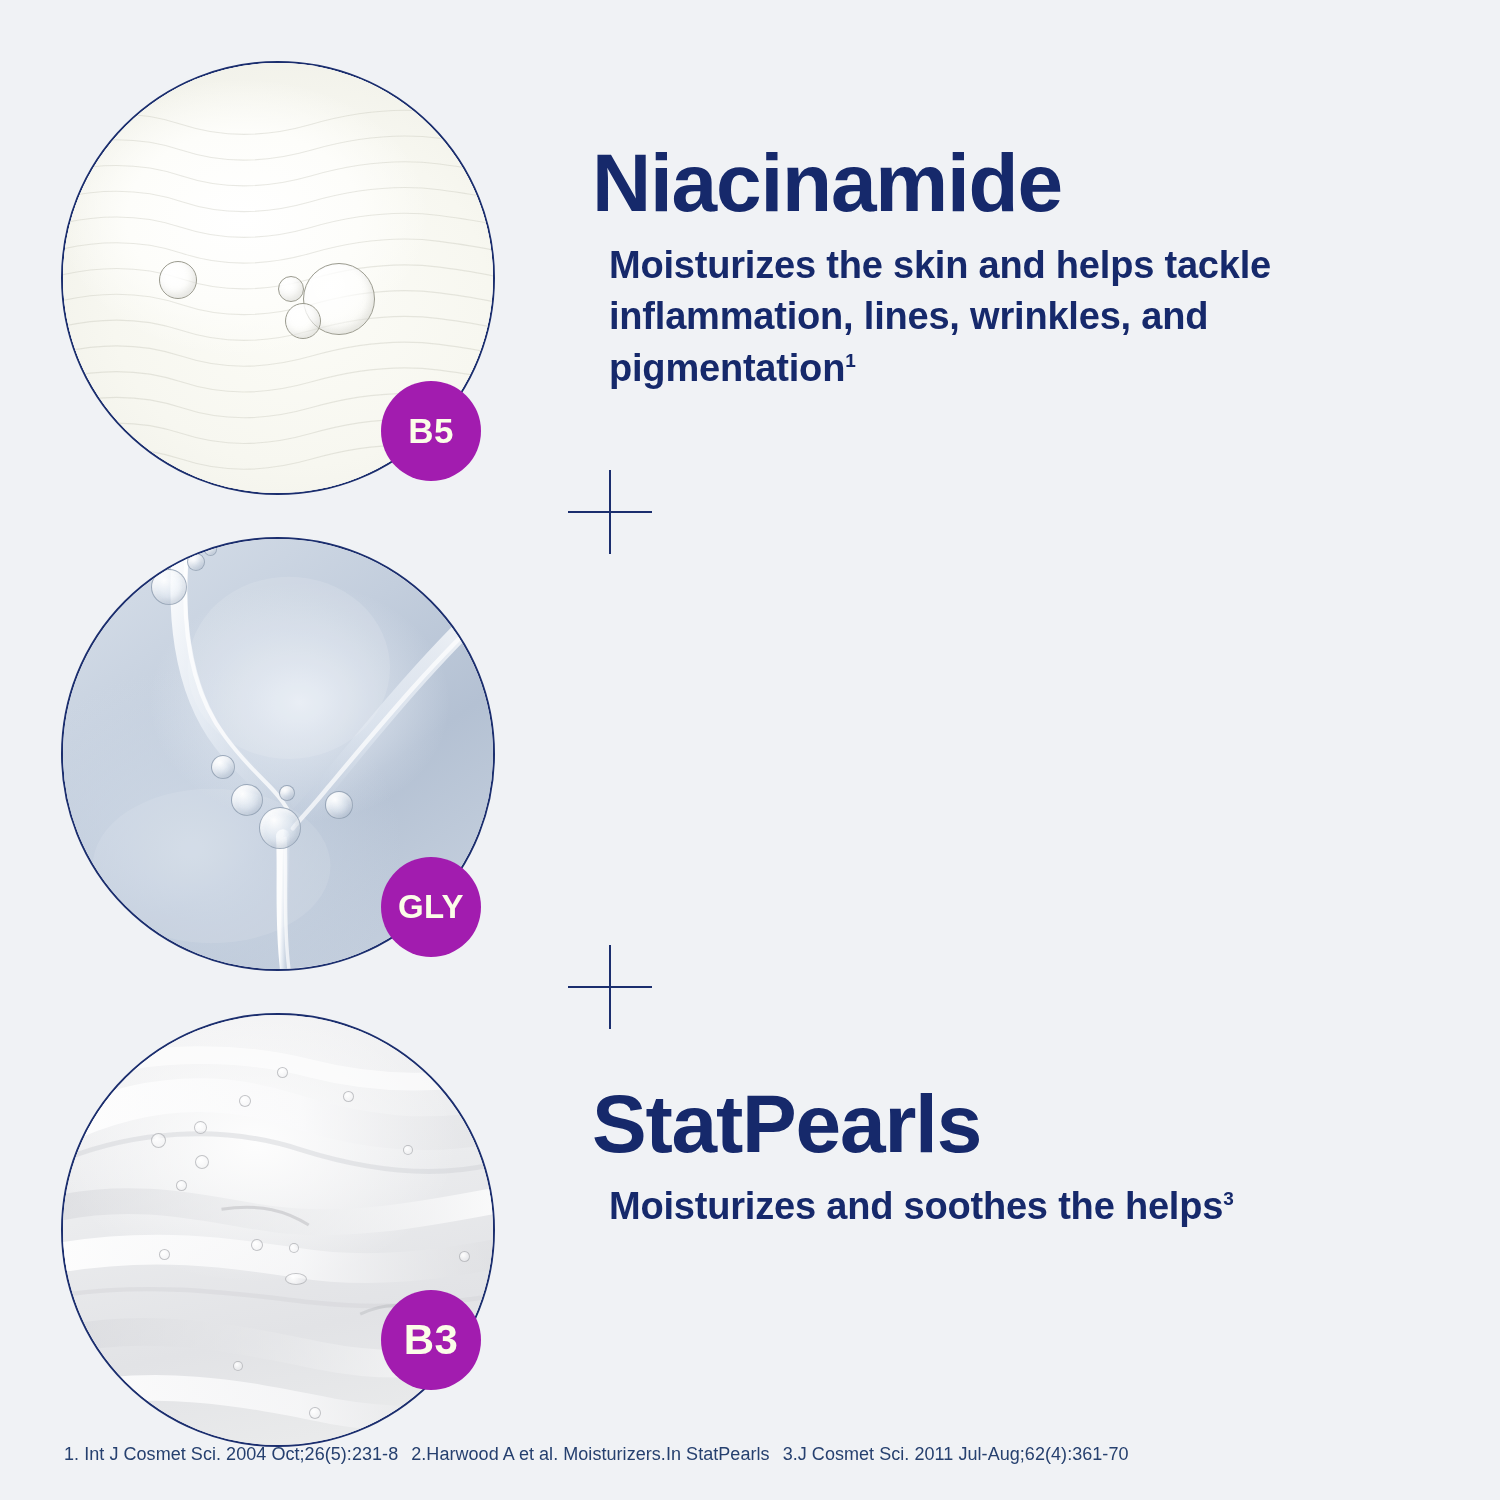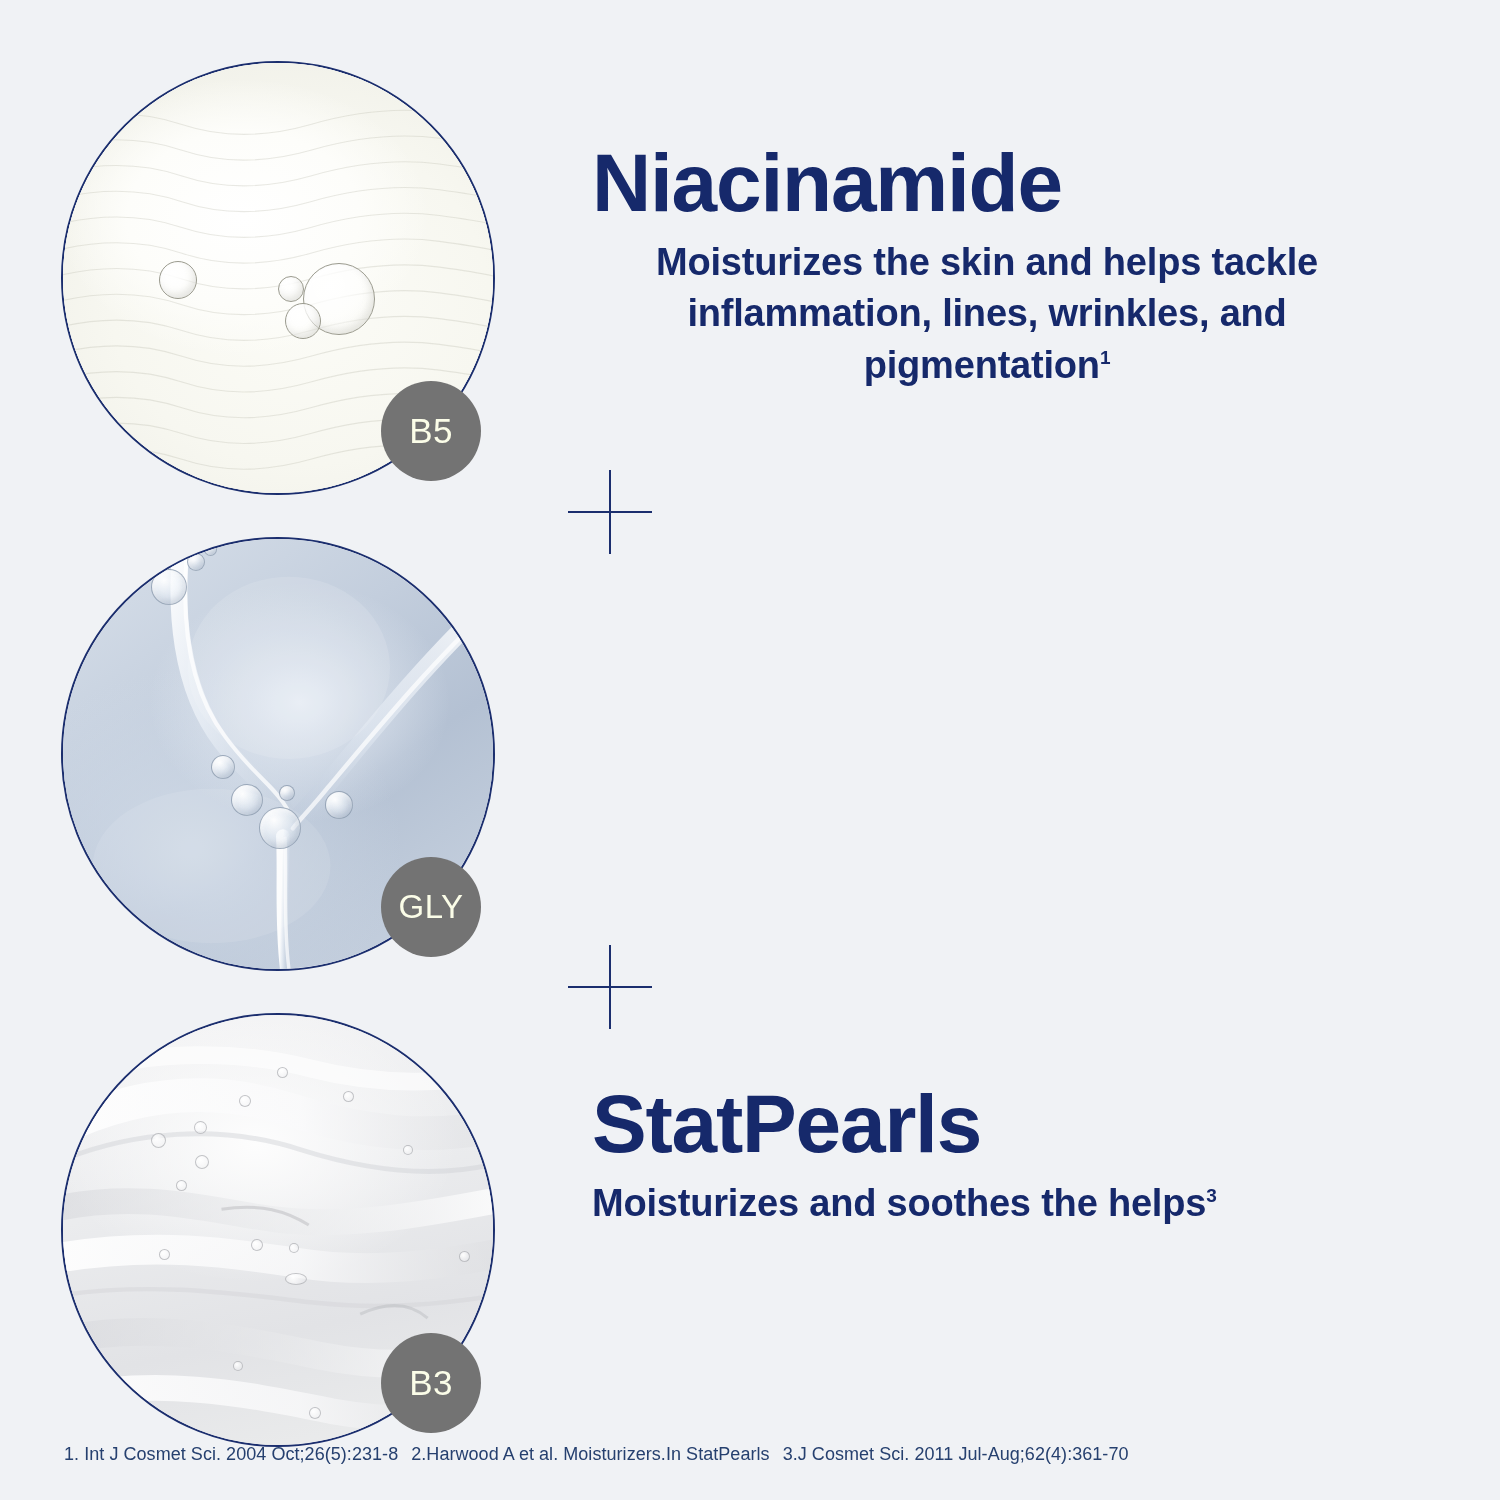--- a/index.html
+++ b/index.html
@@ -90,30 +90,30 @@
   .bub3{
     position:absolute;border-radius:50%;
     border:1px solid rgba(150,152,156,.55);
     background:radial-gradient(circle at 36% 32%, rgba(255,255,255,.95) 0%, rgba(248,248,249,.5) 50%, rgba(220,221,224,.2) 100%);
   }
 
   
   .badge{
     position:absolute;
     width:100px;height:100px;border-radius:50%;
-    background:#737373;
+    background:#a21caf;
     display:flex;align-items:center;justify-content:center;
     color:#fbfde8;
-    font-weight:400;
+    font-weight:700;
     letter-spacing:.4px;
     z-index:6;
   }
   #badge-1{left:381px;top:381px;font-size:35px;}
   #badge-2{left:381px;top:857px;font-size:33px;}
-  #badge-3{left:381px;top:1333px;font-size:35px;}
+  #badge-3{left:381px;top:1290px;font-size:42px;}
 
   
   .block{position:absolute;left:592px;}
   #block-1{top:144px;}
   #block-2{top:616px;}
   #block-3{top:1085px;}
 
   .title{
     font-size:82px;
     font-weight:700;
@@ -122,23 +122,22 @@
     color:#16296b;
     margin:0 0 14px 0;
     white-space:nowrap;
   }
   .desc{
     font-size:38px;
     font-weight:700;
     line-height:1.36;
     letter-spacing:-.2px;
     color:#16296b;
-    margin:0;
+    margin:17px;
     max-width:790px;
-    text-align:center;
   }
   .desc sup{font-size:.5em;font-weight:700;vertical-align:super;line-height:0;}
 
   
   .plus{position:absolute;width:84px;height:84px;}
   #plus-1{left:568px;top:470px;}
   #plus-2{left:568px;top:945px;}
   .plus .h,.plus .v{position:absolute;background:#1b2e6e;}
   .plus .h{left:0;top:41px;width:84px;height:2.4px;}
   .plus .v{top:0;left:41px;height:84px;width:2.4px;}

